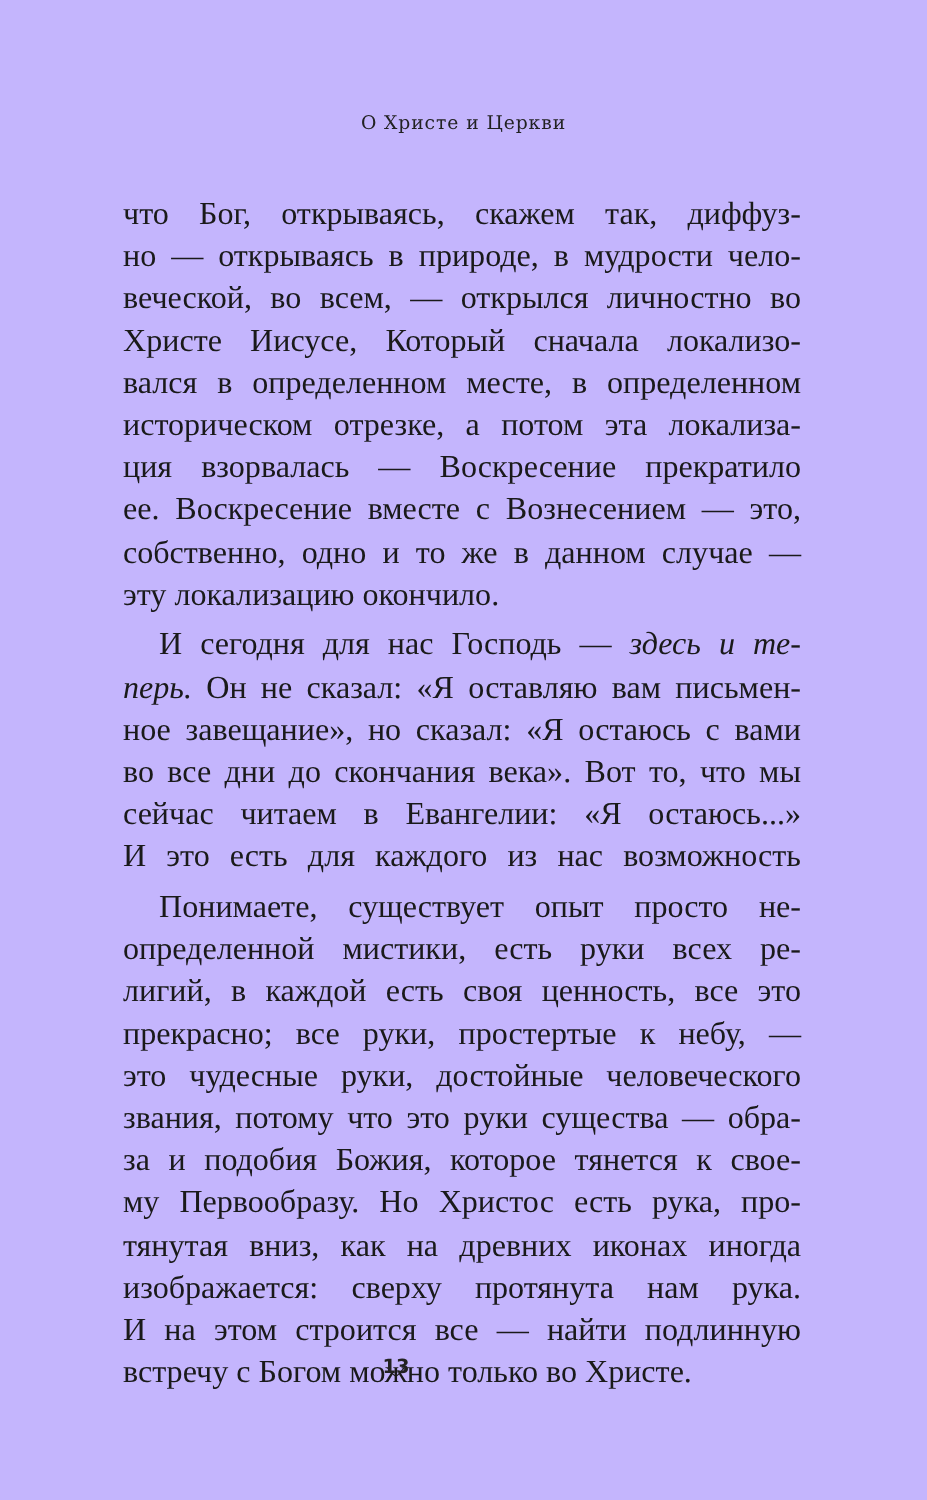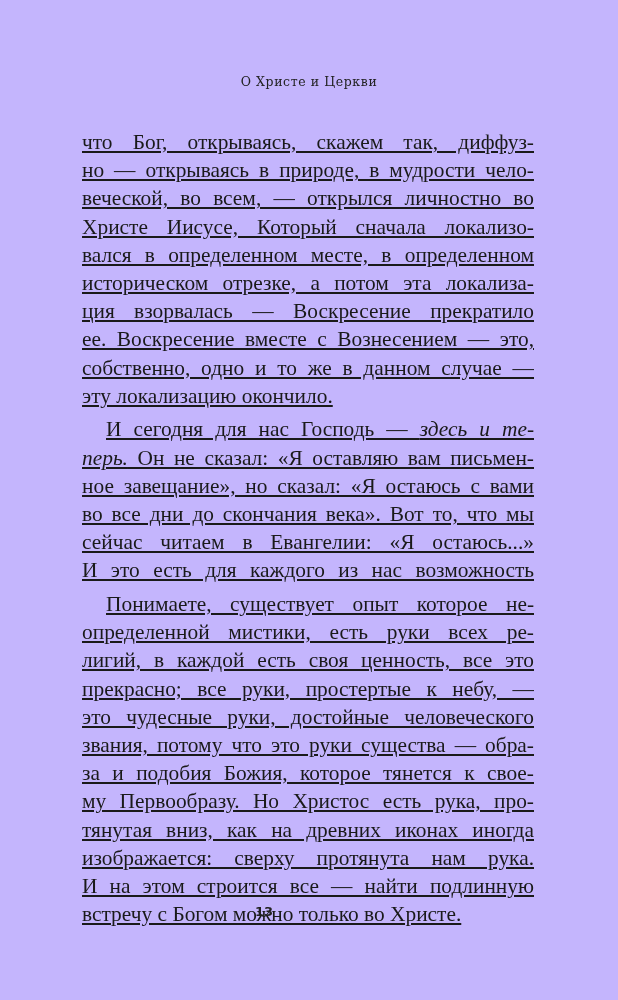--- a/index.html
+++ b/index.html
@@ -6,21 +6,21 @@
   body { width: 618px; height: 1000px; position: relative; overflow: hidden; }
   .page { position: absolute; left: 0; top: 0; width: 618px; height: 1000px; background: #c4b5fd; color: #1a1a1a; }
   .running-head {
     position: absolute; top: 74px; left: 0; width: 618px; text-align: center;
     font-family: "DejaVu Serif", serif; font-size: 12.5px; letter-spacing: 0.6px; color: #222;
   }
   .body-text {
     position: absolute; left: 82px; top: 128px; width: 452px;
     font-family: "Liberation Serif", serif; font-size: 21.4px; line-height: 28.2px; color: #1a1a1a;
   }
-  .line { display: block; white-space: nowrap; text-align: justify; text-align-last: justify; height: 28.2px; text-decoration: underline; }
+  .line { display: block; white-space: nowrap; text-align: justify; text-align-last: justify; height: 28.2px; }
   .line.last { text-align-last: left; }
   .line.indent { padding-left: 24px; }
   .gap { height: 5.5px; }
   em { font-style: italic; }
   .folio {
     position: absolute; top: 904px; left: 0; width: 528px; text-align: center;
     font-family: "DejaVu Sans", sans-serif; font-weight: bold; font-size: 13px; color: #222;
   }
 </style>
 </head>
@@ -49,21 +49,21 @@
       <span class="line indent"><span>И сегодня для нас Господь — </span><em>здесь и те-</em></span>
       <span class="line"><em>перь.</em><span> Он не сказал: «Я оставляю вам письмен-</span></span>
       <span class="line">ное завещание», но сказал: «Я остаюсь с вами</span>
       <span class="line">во все дни до скончания века». Вот то, что мы</span>
       <span class="line">сейчас читаем в Евангелии: «Я остаюсь...»</span>
       <span class="line">И это есть для каждого из нас возможность</span>
     </div>
     <div class="gap"></div>
 
     <div>
-      <span class="line indent">Понимаете, существует опыт которое не-</span>
+      <span class="line indent">Понимаете, существует опыт просто не-</span>
       <span class="line">определенной мистики, есть руки всех ре-</span>
       <span class="line">лигий, в каждой есть своя ценность, все это</span>
       <span class="line">прекрасно; все руки, простертые к небу, —</span>
       <span class="line">это чудесные руки, достойные человеческого</span>
       <span class="line">звания, потому что это руки существа — обра-</span>
       <span class="line">за и подобия Божия, которое тянется к свое-</span>
       <span class="line">му Первообразу. Но Христос есть рука, про-</span>
       <span class="line">тянутая вниз, как на древних иконах иногда</span>
       <span class="line">изображается: сверху протянута нам рука.</span>
       <span class="line">И на этом строится все — найти подлинную</span>

